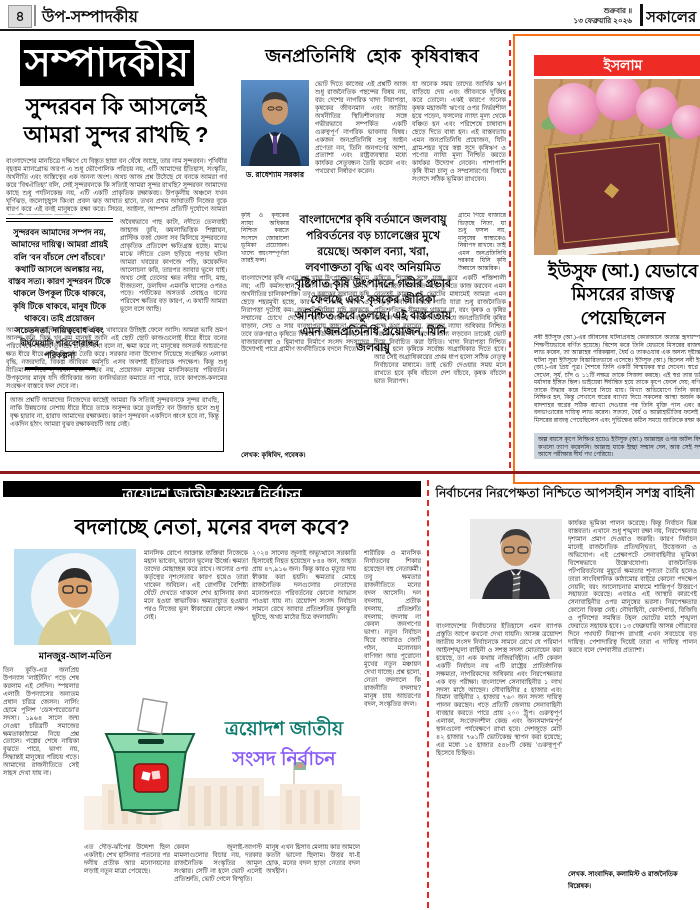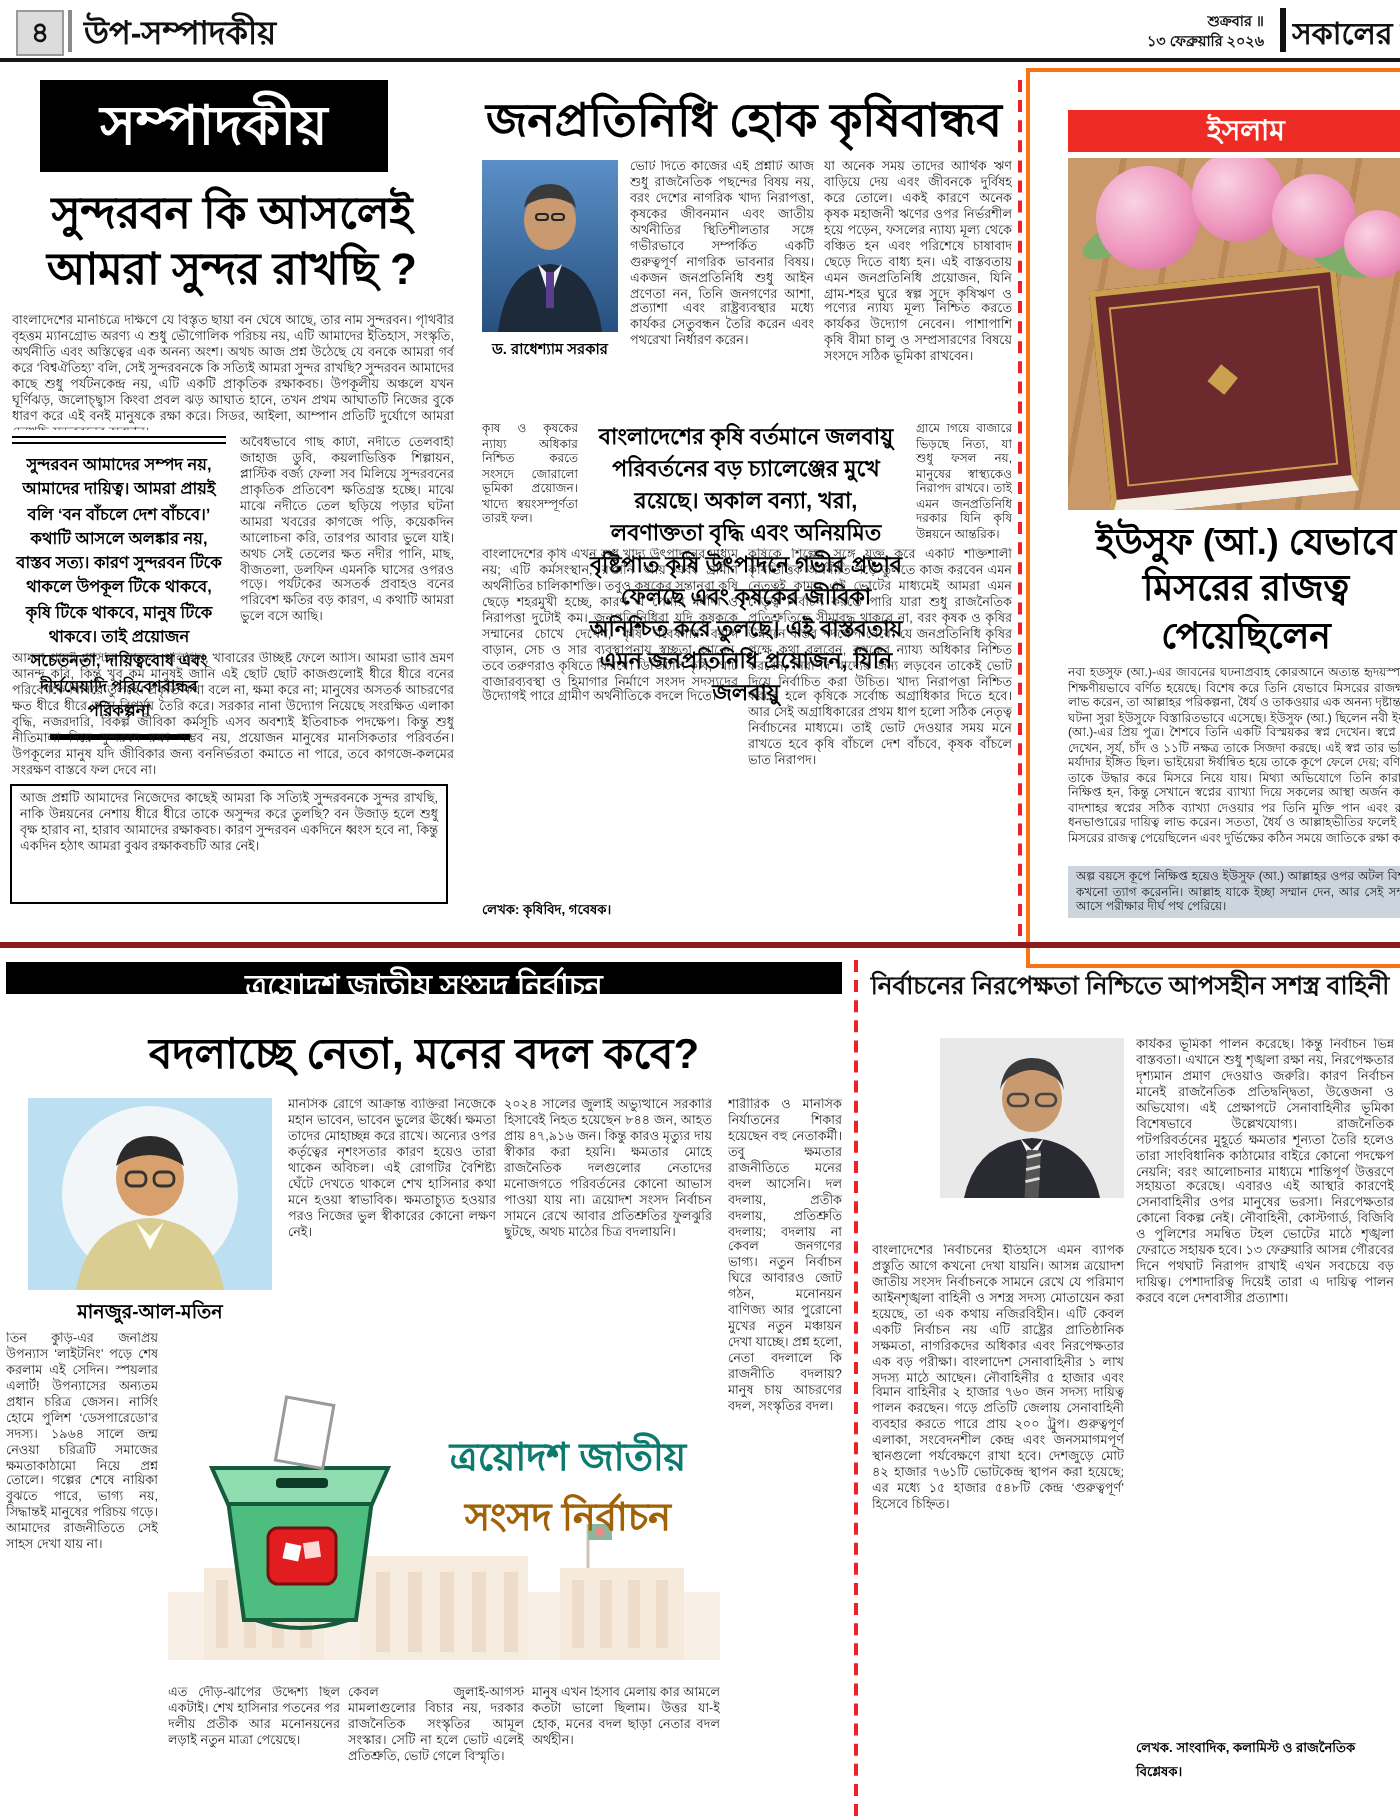--- a/index.html
+++ b/index.html
@@ -16,31 +16,31 @@
   
   #hdr-num{left:8px;top:5px;width:22px;height:21px;background:#dcdcdc;border:1px solid #9a9a9a;
            font-size:14px;font-weight:bold;text-align:center;line-height:21px;}
   #hdr-bar{left:34px;top:5px;width:2px;height:21px;background:#8a8a8a;}
   #hdr-title{left:42px;top:4px;font-size:16px;font-weight:bold;}
   #hdr-date{left:520px;top:6px;width:112px;text-align:right;font-size:7.2px;font-weight:bold;line-height:1.35;}
   #mast-bar{left:640px;top:4px;width:3px;height:22px;background:#111;}
   #hdr-mast{left:646px;top:5px;width:54px;font-size:15px;font-weight:800;white-space:nowrap;overflow:hidden;}
   #hdr-rule{left:0;top:29px;width:700px;height:2px;background:#161616;}
   
-  #ed-banner{left:20px;top:40px;width:174px;height:46px;font-size:27px;line-height:46px;}
+  #ed-banner{left:20px;top:40px;width:174px;height:46px;font-size:39px;line-height:46px;}
   #ed-head{left:4px;top:93px;width:224px;font-size:22px;line-height:1.25;}
   #ed-b1{left:6px;top:157px;width:221px;height:58px;}
   #ed-quote{left:6px;top:218px;width:107px;border-top:4px double #000;padding-top:5px;
             font-size:8.2px;font-weight:bold;text-align:center;line-height:1.5;color:#000;}
   #ed-quote-rule{margin:5px auto 0;width:70px;height:3px;background:#000;}
   #ed-b2{left:120px;top:218px;width:107px;height:104px;}
   #ed-b3{left:6px;top:326px;width:221px;height:62px;}
   #ed-box{left:5px;top:392px;width:209px;height:52px;border:1.5px solid #000;padding:3px 4px;}
   
-  #ag-head{left:238px;top:42px;width:268px;font-size:23px;white-space:nowrap;}
+  #ag-head{left:238px;top:42px;width:268px;font-size:18px;white-space:nowrap;font-family:Liberation Mono, monospace;}
   #ag-photo{left:241px;top:80px;width:68px;height:86px;overflow:hidden;background:#35609a;}
   #ag-cap{left:237px;top:169px;width:76px;font-size:7.4px;}
   #ag-c1{left:315px;top:80px;width:92px;height:128px;}
   #ag-c2{left:412px;top:80px;width:94px;height:128px;}
   #ag-sl{left:241px;top:212px;width:48px;height:58px;}
   #ag-quote{left:294px;top:212px;width:158px;font-size:11px;font-weight:bold;text-align:center;line-height:1.45;color:#000;}
   #ag-sr{left:458px;top:212px;width:48px;height:58px;}
   #ag-c3{left:241px;top:274px;width:128px;height:172px;}
   #ag-c4{left:374px;top:274px;width:132px;height:172px;}
   #ag-note{left:241px;top:449px;width:220px;}
@@ -71,21 +71,21 @@
   #el-c2{left:252px;top:549px;width:104px;height:112px;}
   #el-c3{left:364px;top:549px;width:57px;height:356px;}
   #el-c4{left:3px;top:666px;width:76px;height:240px;}
   #el-graphic{left:84px;top:688px;width:276px;height:150px;background:#fff;overflow:hidden;}
   #el-g1{left:84px;top:843px;width:86px;height:62px;}
   #el-g2{left:174px;top:843px;width:88px;height:62px;}
   #el-g3{left:266px;top:843px;width:94px;height:62px;}
   #bx-t1{position:absolute;left:128px;top:26px;width:144px;font-size:19px;font-weight:800;
          text-align:center;color:#0c7b6d;}
   #bx-t2{position:absolute;left:128px;top:56px;width:144px;font-size:19px;font-weight:800;
-         text-align:center;color:#a16207;}
+         text-align:center;color:#8b5cf6;}
   #sep-bottom{left:427px;top:480px;height:428px;}
   
   #ar-head{left:432px;top:484px;width:266px;font-size:12.3px;font-weight:bold;white-space:nowrap;
            text-align:center;overflow:hidden;}
   #ar-photo{left:470px;top:519px;width:92px;height:80px;background:#e9e9e9;overflow:hidden;}
   #ar-cap{left:436px;top:602px;width:160px;font-size:10px;}
   #ar-c1{left:568px;top:519px;width:129px;height:346px;}
   #ar-c2{left:436px;top:622px;width:126px;height:284px;}
   #ar-note{left:568px;top:868px;width:129px;}
 </style>

